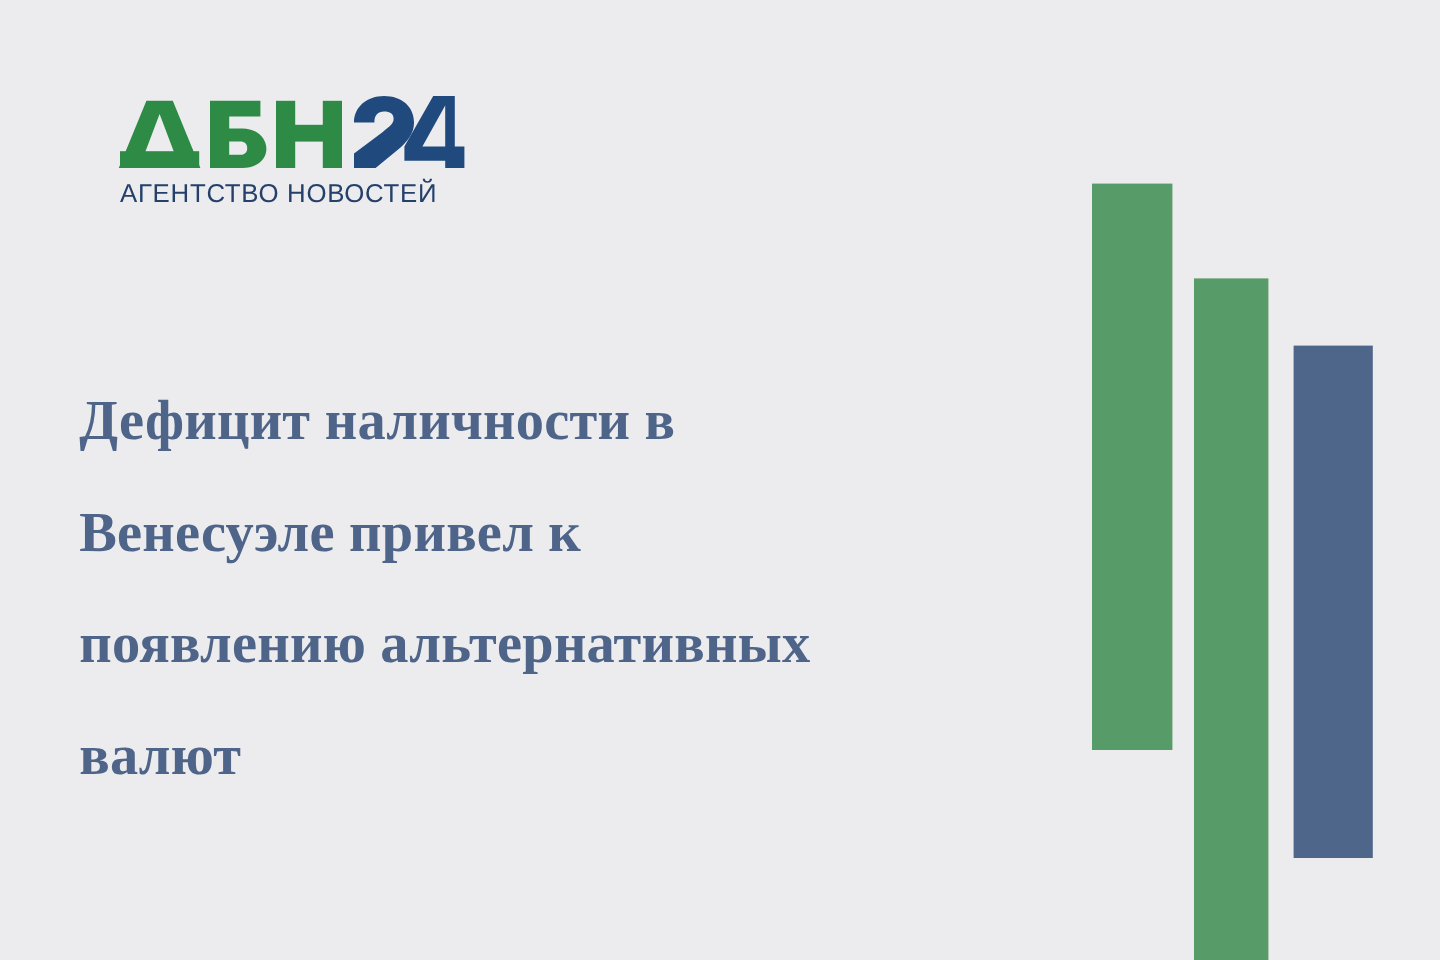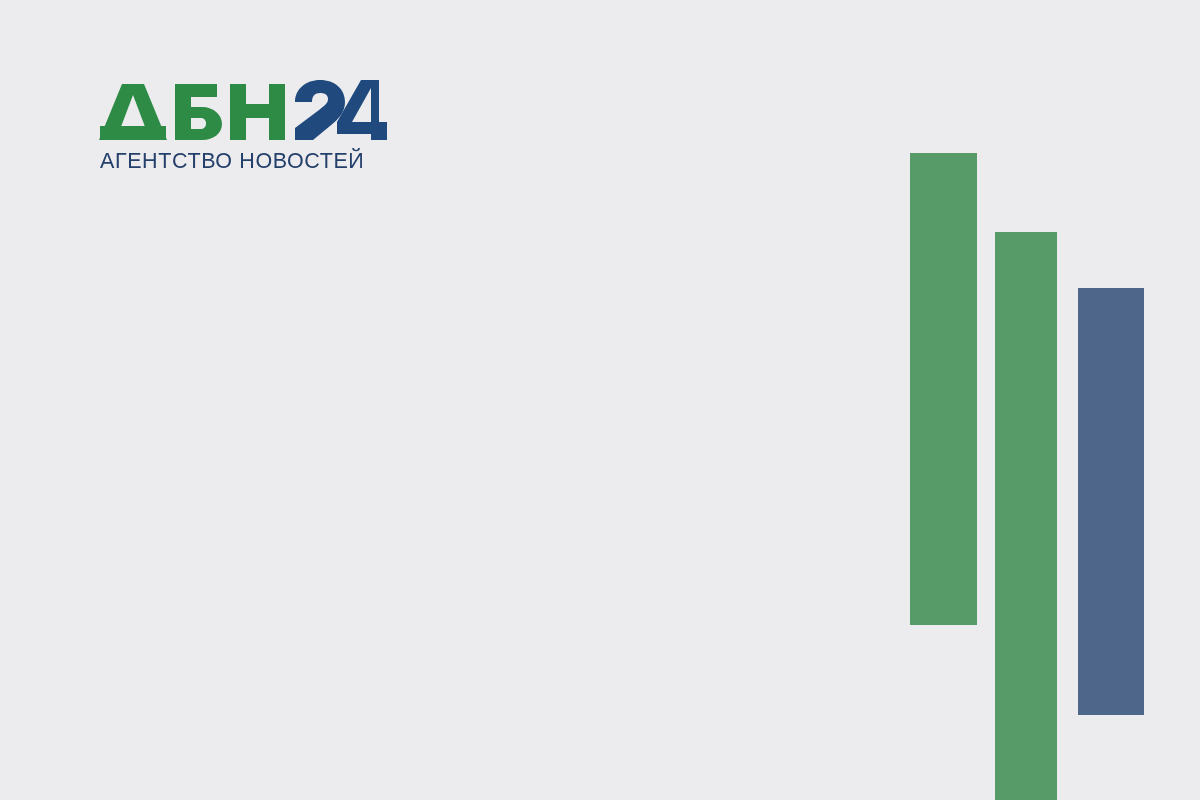--- a/index.html
+++ b/index.html
@@ -115,14 +115,15 @@
 
       <g fill="#204a7e">
         <path d="M280 2 L262 2 L238 44 L238 56 L272 56 L272 62 L288 62
                  L288 56 L288 44 L280 44 Z M272 44 L253 44 L272 10 Z"></path>
       </g>
 
       <text x="1" y="90" font-family="Liberation Sans, sans-serif" font-size="21.5" font-weight="500" letter-spacing="0.6" fill="#24406b">АГЕНТСТВО НОВОСТЕЙ</text>
     </svg>
   </div>
 
+  <h1 id="headline" style="color: rgb(78, 100, 137);"><span class="hl-line">Дефицит наличности в</span><span class="hl-line">Венесуэле привел к</span><span class="hl-line">появлению альтернативных</span><span class="hl-line">валют</span></h1>
 
 </div>
 
 </body></html>

